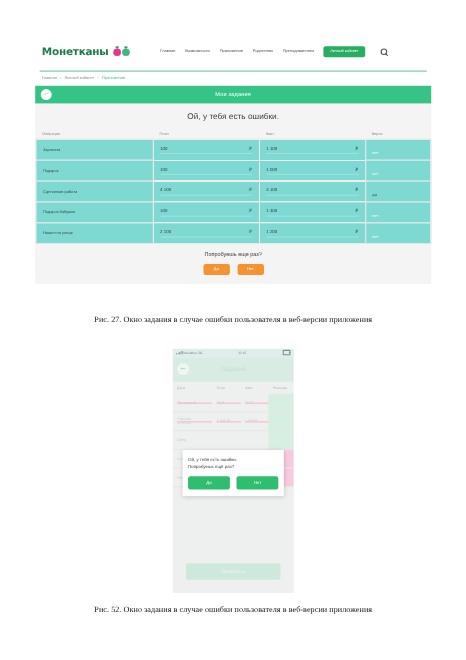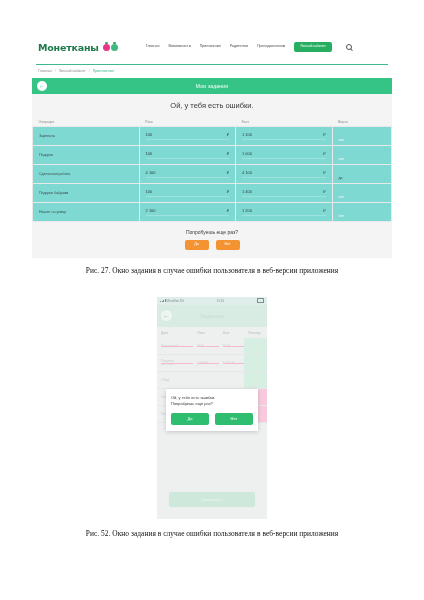--- a/index.html
+++ b/index.html
@@ -281,21 +281,21 @@
   }
 
   
   .caption {
     text-align: center;
     font-size: 7.4px;
     color: #111;
     font-family: "Liberation Serif", serif;
     letter-spacing: 0.05px;
   }
-  .cap1 { margin-top: 8px; }
+  .cap1 { margin-top: 28px; }
   .cap2 { margin-top: 10px; }
 
   
   .mobileshot {
     width: 110px;
     height: 222px;
     margin: 22px auto 0 auto;
     background: #eef0ef;
     font-family: "Liberation Sans", sans-serif;
     position: relative;

